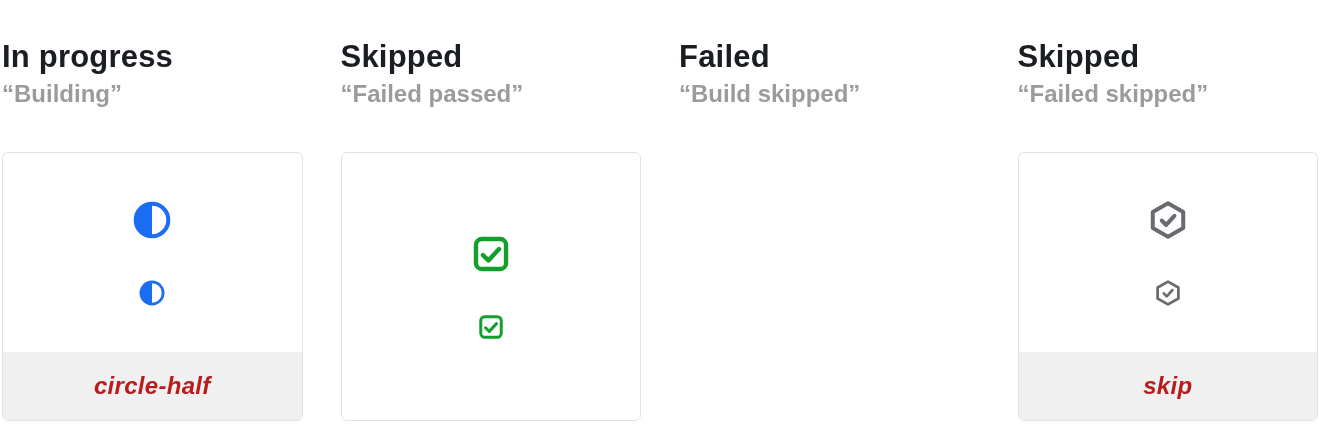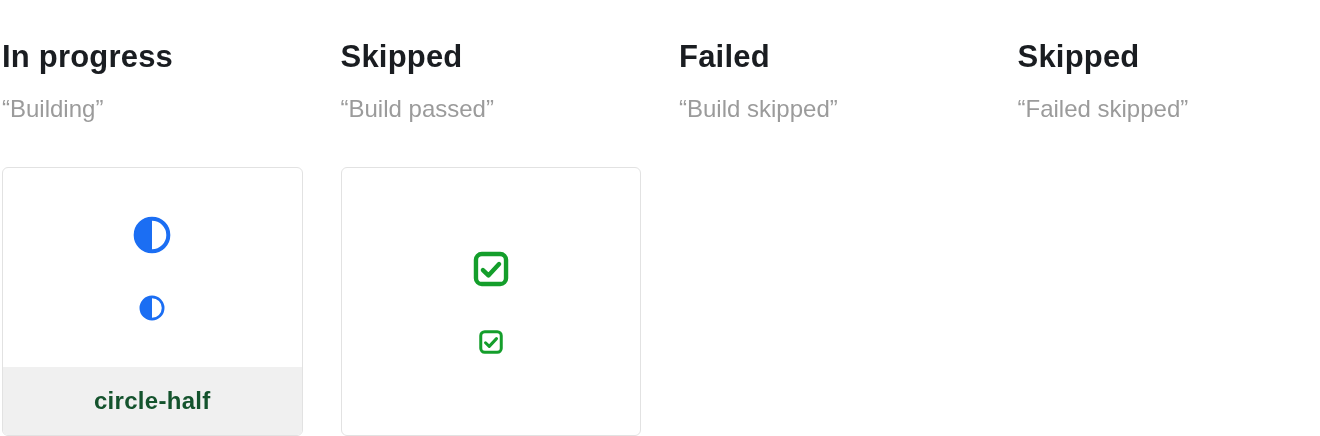--- a/index.html
+++ b/index.html
@@ -26,24 +26,24 @@
   }
   .title {
     margin: 40px 0 0 0;
     font-size: 31px;
     line-height: 1.12;
     font-weight: 700;
     letter-spacing: 0.2px;
     color: #1a1d21;
   }
   .subtitle {
-    margin: 20px 0 0 0;
+    margin: 5px 0 0 0;
     font-size: 24px;
     line-height: 1.15;
-    font-weight: 400;
+    font-weight: 700;
     color: #9b9b9b;
   }
   .card {
     margin-top: 45px;
     height: 269px;
     background: #ffffff;
     border: 1px solid #e2e2e2;
     border-radius: 6px;
     overflow: hidden;
     display: flex;
@@ -64,21 +64,22 @@
     flex: 0 0 68px;
     background: #f0f0f0;
     display: flex;
     align-items: center;
     justify-content: center;
   }
   .icon-label {
     font-size: 24px;
     font-weight: 700;
     letter-spacing: 0.3px;
-    color: #14532d;
+    color: #b91c1c;
+    font-style: italic;
   }
 </style>
 </head>
 <body>
 
 <div class="grid">
 
   <div class="col">
     <h2 class="title">In progress</h2>
     <p class="subtitle">“Building”</p>
@@ -94,21 +95,21 @@
         </svg>
       </div>
       <div class="card-footer">
         <span class="icon-label">circle-half</span>
       </div>
     </div>
   </div>
 
   <div class="col">
     <h2 class="title">Skipped</h2>
-    <p class="subtitle">“Build passed”</p>
+    <p class="subtitle">“Failed passed”</p>
     <div class="card">
       <div class="icon-area">
         <svg class="icon-lg" viewBox="0 0 24 24" fill="none" stroke="currentColor" stroke-width="2.4" stroke-linecap="round" stroke-linejoin="round" color="#149e2b">
           <rect x="3.8" y="3.8" width="16.4" height="16.4" rx="3.2"></rect>
           <path d="M7.6 12.6 L10.6 15.5 L16.4 9.3"></path>
         </svg>
         <svg class="icon-sm" viewBox="0 0 24 24" fill="none" stroke="currentColor" stroke-width="2.4" stroke-linecap="round" stroke-linejoin="round" color="#149e2b">
           <rect x="3.8" y="3.8" width="16.4" height="16.4" rx="3.2"></rect>
           <path d="M7.6 12.6 L10.6 15.5 L16.4 9.3"></path>
         </svg>
@@ -117,15 +118,30 @@
   </div>
 
   <div class="col">
     <h2 class="title">Failed</h2>
     <p class="subtitle">“Build skipped”</p>
   </div>
 
   <div class="col">
     <h2 class="title">Skipped</h2>
     <p class="subtitle">“Failed skipped”</p>
+    <div class="card">
+      <div class="icon-area">
+        <svg class="icon-lg" viewBox="0 0 24 24" fill="none" stroke="currentColor" stroke-width="2.2" stroke-linecap="round" stroke-linejoin="round" color="#6a6a70">
+          <path d="M12 2.9 L20.3 7.6 V16.4 L12 21.1 L3.7 16.4 V7.6 Z"></path>
+          <path d="M8.6 12.3 L11 14.7 L15.5 9.7"></path>
+        </svg>
+        <svg class="icon-sm" viewBox="0 0 24 24" fill="none" stroke="currentColor" stroke-width="2.2" stroke-linecap="round" stroke-linejoin="round" color="#6a6a70">
+          <path d="M12 2.9 L20.3 7.6 V16.4 L12 21.1 L3.7 16.4 V7.6 Z"></path>
+          <path d="M8.6 12.3 L11 14.7 L15.5 9.7"></path>
+        </svg>
+      </div>
+      <div class="card-footer">
+        <span class="icon-label">skip</span>
+      </div>
+    </div>
   </div>
 
 </div>
 
 </body></html>

